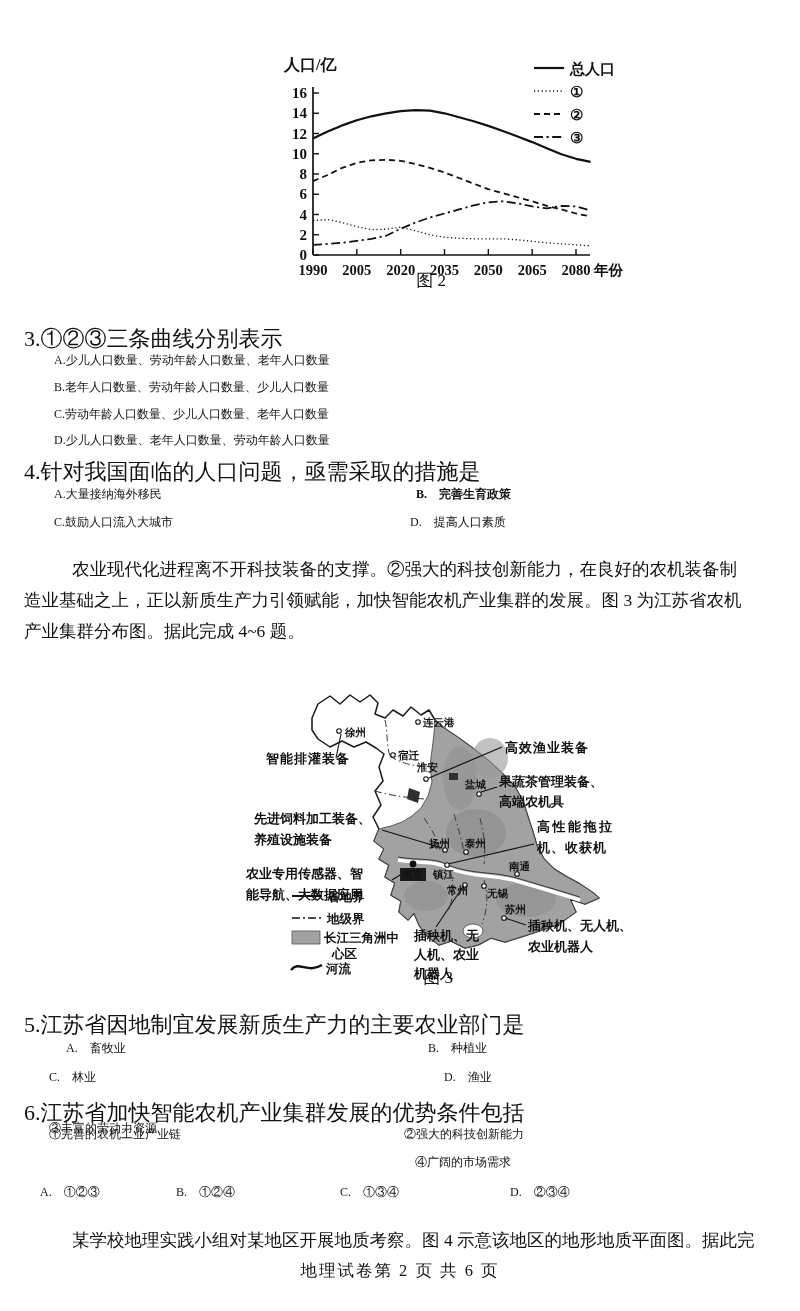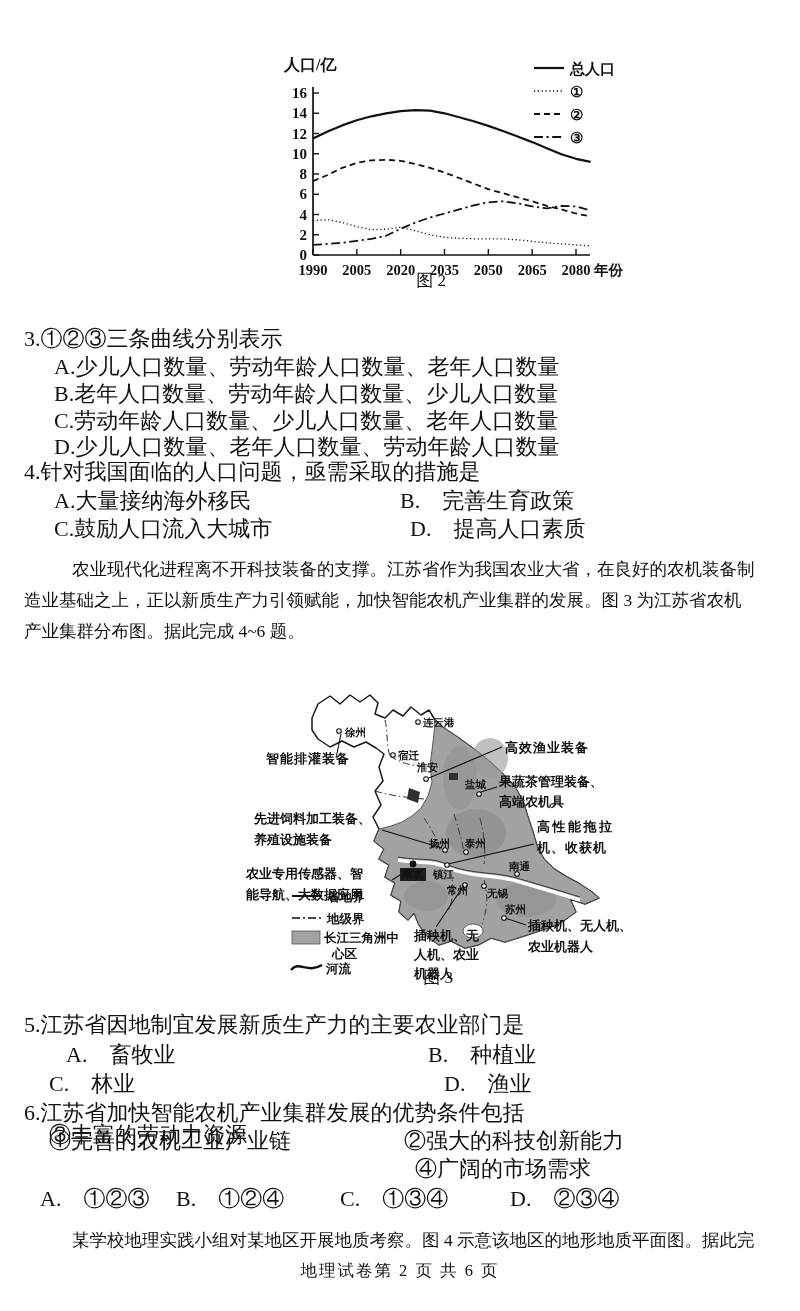--- a/index.html
+++ b/index.html
@@ -1,20 +1,20 @@
 <!DOCTYPE html>
 <html><head>
 <meta charset="utf-8">
 <style>
   html,body{margin:0;padding:0;}
   body{width:800px;height:1311px;position:relative;background:#ffffff;color:#121212;
        font-family:"Liberation Serif","DejaVu Serif",serif;}
   .abs{position:absolute;white-space:pre;}
   .stem{font-size:22px;}
-  .opt{font-size:22px;}
+  .opt{font-size:12px;}
   .para{font-size:17.5px;}
   .caption{font-size:17px;text-align:center;}
   .footer{font-size:16.5px;text-align:center;letter-spacing:2px;}
   svg{font-family:"Liberation Serif","DejaVu Serif",serif;}
   .citylabel{font-size:10.5px;font-weight:bold;fill:#111;}
   .callout{font-size:13px;font-weight:bold;fill:#111;}
   .legendtext{font-size:12.5px;font-weight:bold;fill:#111;}
 </style>
 </head>
 <body>
@@ -74,25 +74,25 @@
 <div class="abs caption" style="left:266px;top:269px;width:330px;">图 2</div>
 
 <div class="abs stem" style="left:24px;top:324px;">3.①②③三条曲线分别表示</div>
 <div class="abs opt" style="left:54px;top:352px;">A.少儿人口数量、劳动年龄人口数量、老年人口数量</div>
 <div class="abs opt" style="left:54px;top:379px;text-align:center;">B.老年人口数量、劳动年龄人口数量、少儿人口数量</div>
 <div class="abs opt" style="left:54px;top:406px;">C.劳动年龄人口数量、少儿人口数量、老年人口数量</div>
 <div class="abs opt" style="left:54px;top:432px;">D.少儿人口数量、老年人口数量、劳动年龄人口数量</div>
 
 <div class="abs stem" style="left:24px;top:457px;">4.针对我国面临的人口问题，亟需采取的措施是</div>
 <div class="abs opt" style="left:54px;top:486px;">A.大量接纳海外移民</div>
-<div class="abs opt" style="left:400px;top:486px;">B.　完善生育政策</div>
+<div class="abs opt" style="left:416px;top:486px;font-weight:bold;">B.　完善生育政策</div>
 <div class="abs opt" style="left:54px;top:514px;">C.鼓励人口流入大城市</div>
 <div class="abs opt" style="left:410px;top:514px;">D.　提高人口素质</div>
 
-<div class="abs para" style="left:72px;top:557px;">农业现代化进程离不开科技装备的支撑。江苏省作为我国农业大省，在良好的农机装备制</div>
+<div class="abs para" style="left:72px;top:557px;">农业现代化进程离不开科技装备的支撑。②强大的科技创新能力，在良好的农机装备制</div>
 <div class="abs para" style="left:24px;top:588px;">造业基础之上，正以新质生产力引领赋能，加快智能农机产业集群的发展。图 3 为江苏省农机</div>
 <div class="abs para" style="left:24px;top:619px;">产业集群分布图。据此完成 4~6 题。</div>
 
 <div class="abs" style="left:228px;top:650px;width:420px;height:345px;">
 <svg width="420" height="345" viewBox="0 0 420 345">
 
   <path d="M84,50 L90,36 L102,28 L112,36 L122,27 L132,34 L142,27 L150,35 L147,46 L157,50
        L165,42 L175,48 L183,39 L193,47 L201,42 L207,52
        L216,60 L231,70 L246,81 L261,93 L275,106 L287,119 L295,133 L300,149 L305,164 L309,178
        L316,191 L326,201 L339,209 L352,216 L364,224 L371,230

